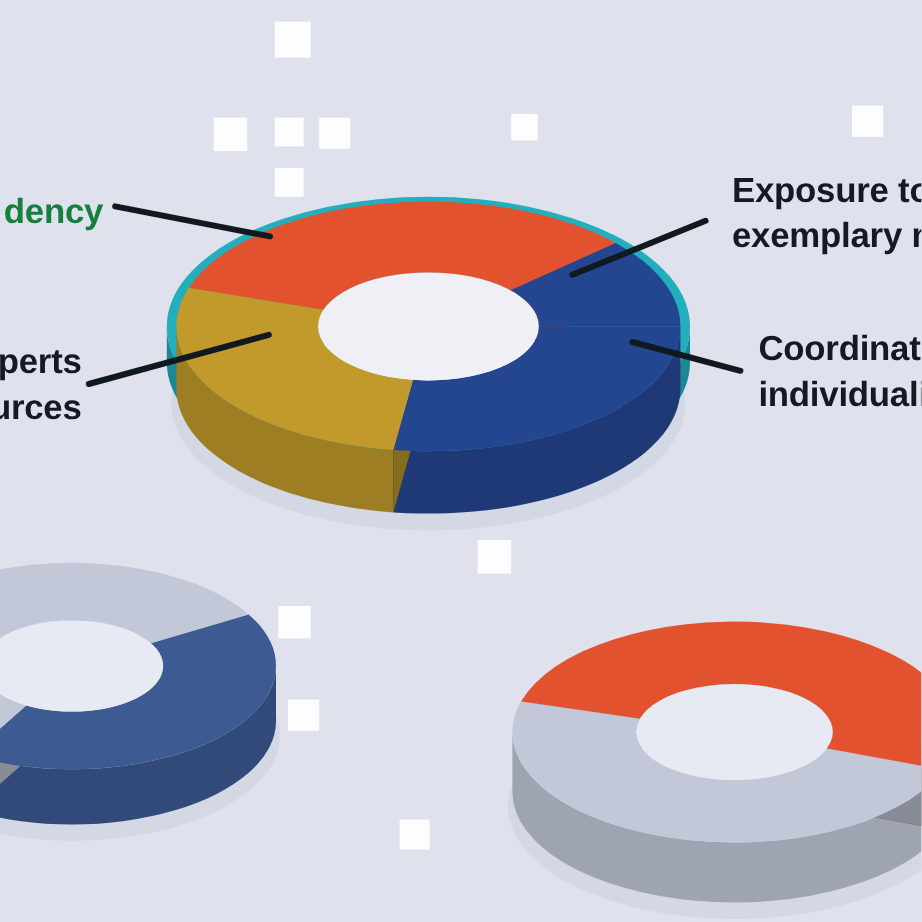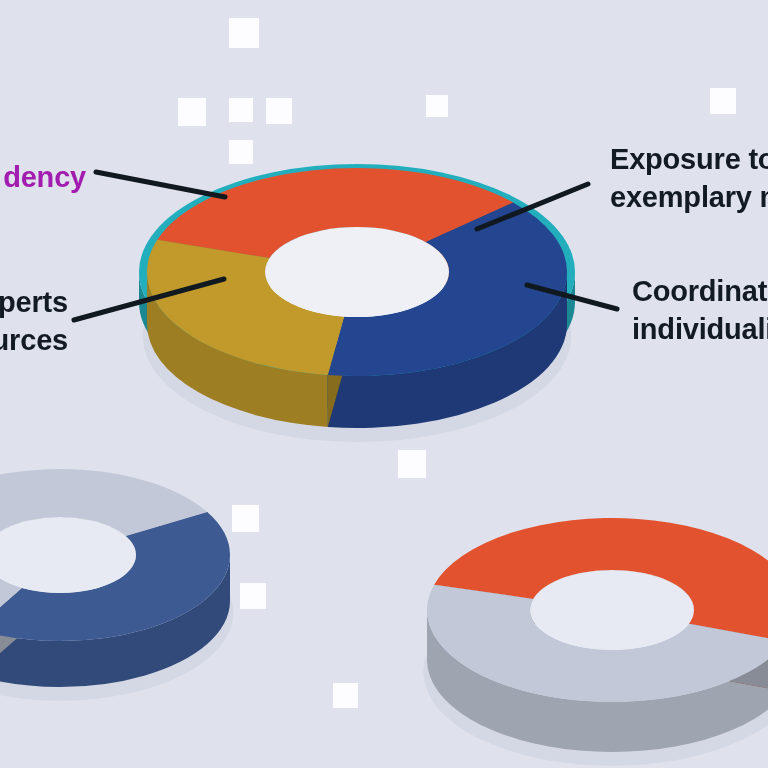--- a/index.html
+++ b/index.html
@@ -138,21 +138,21 @@
     </svg>
 
   <svg id="leaders" viewBox="0 0 768 768">
       <line x1="96" y1="172" x2="225" y2="197" stroke="#101820" stroke-width="5" stroke-linecap="round"></line>
       <line x1="74" y1="320" x2="224" y2="279" stroke="#101820" stroke-width="5" stroke-linecap="round"></line>
       <line x1="588" y1="184" x2="477" y2="229" stroke="#101820" stroke-width="5" stroke-linecap="round"></line>
       <line x1="617" y1="309" x2="527" y2="285" stroke="#101820" stroke-width="5" stroke-linecap="round"></line>
     </svg>
 
   <div id="labels-layer">
-      <div class="label left" style="left: auto; top: 158px; color: #a21caf; right: 682px;">
+      <div class="label left" style="left: auto; top: 158px; color: #15803d; right: 682px;">
         <div>dency</div>
       </div>
       <div class="label left" style="left: auto; top: 283px; color: rgb(19, 26, 36); right: 700px;">
         <div>perts</div>
         <div>urces</div>
       </div>
       <div class="label right" style="left: 610px; top: 140px; color: rgb(19, 26, 36);">
         <div>Exposure to</div>
         <div>exemplary m</div>
       </div>

